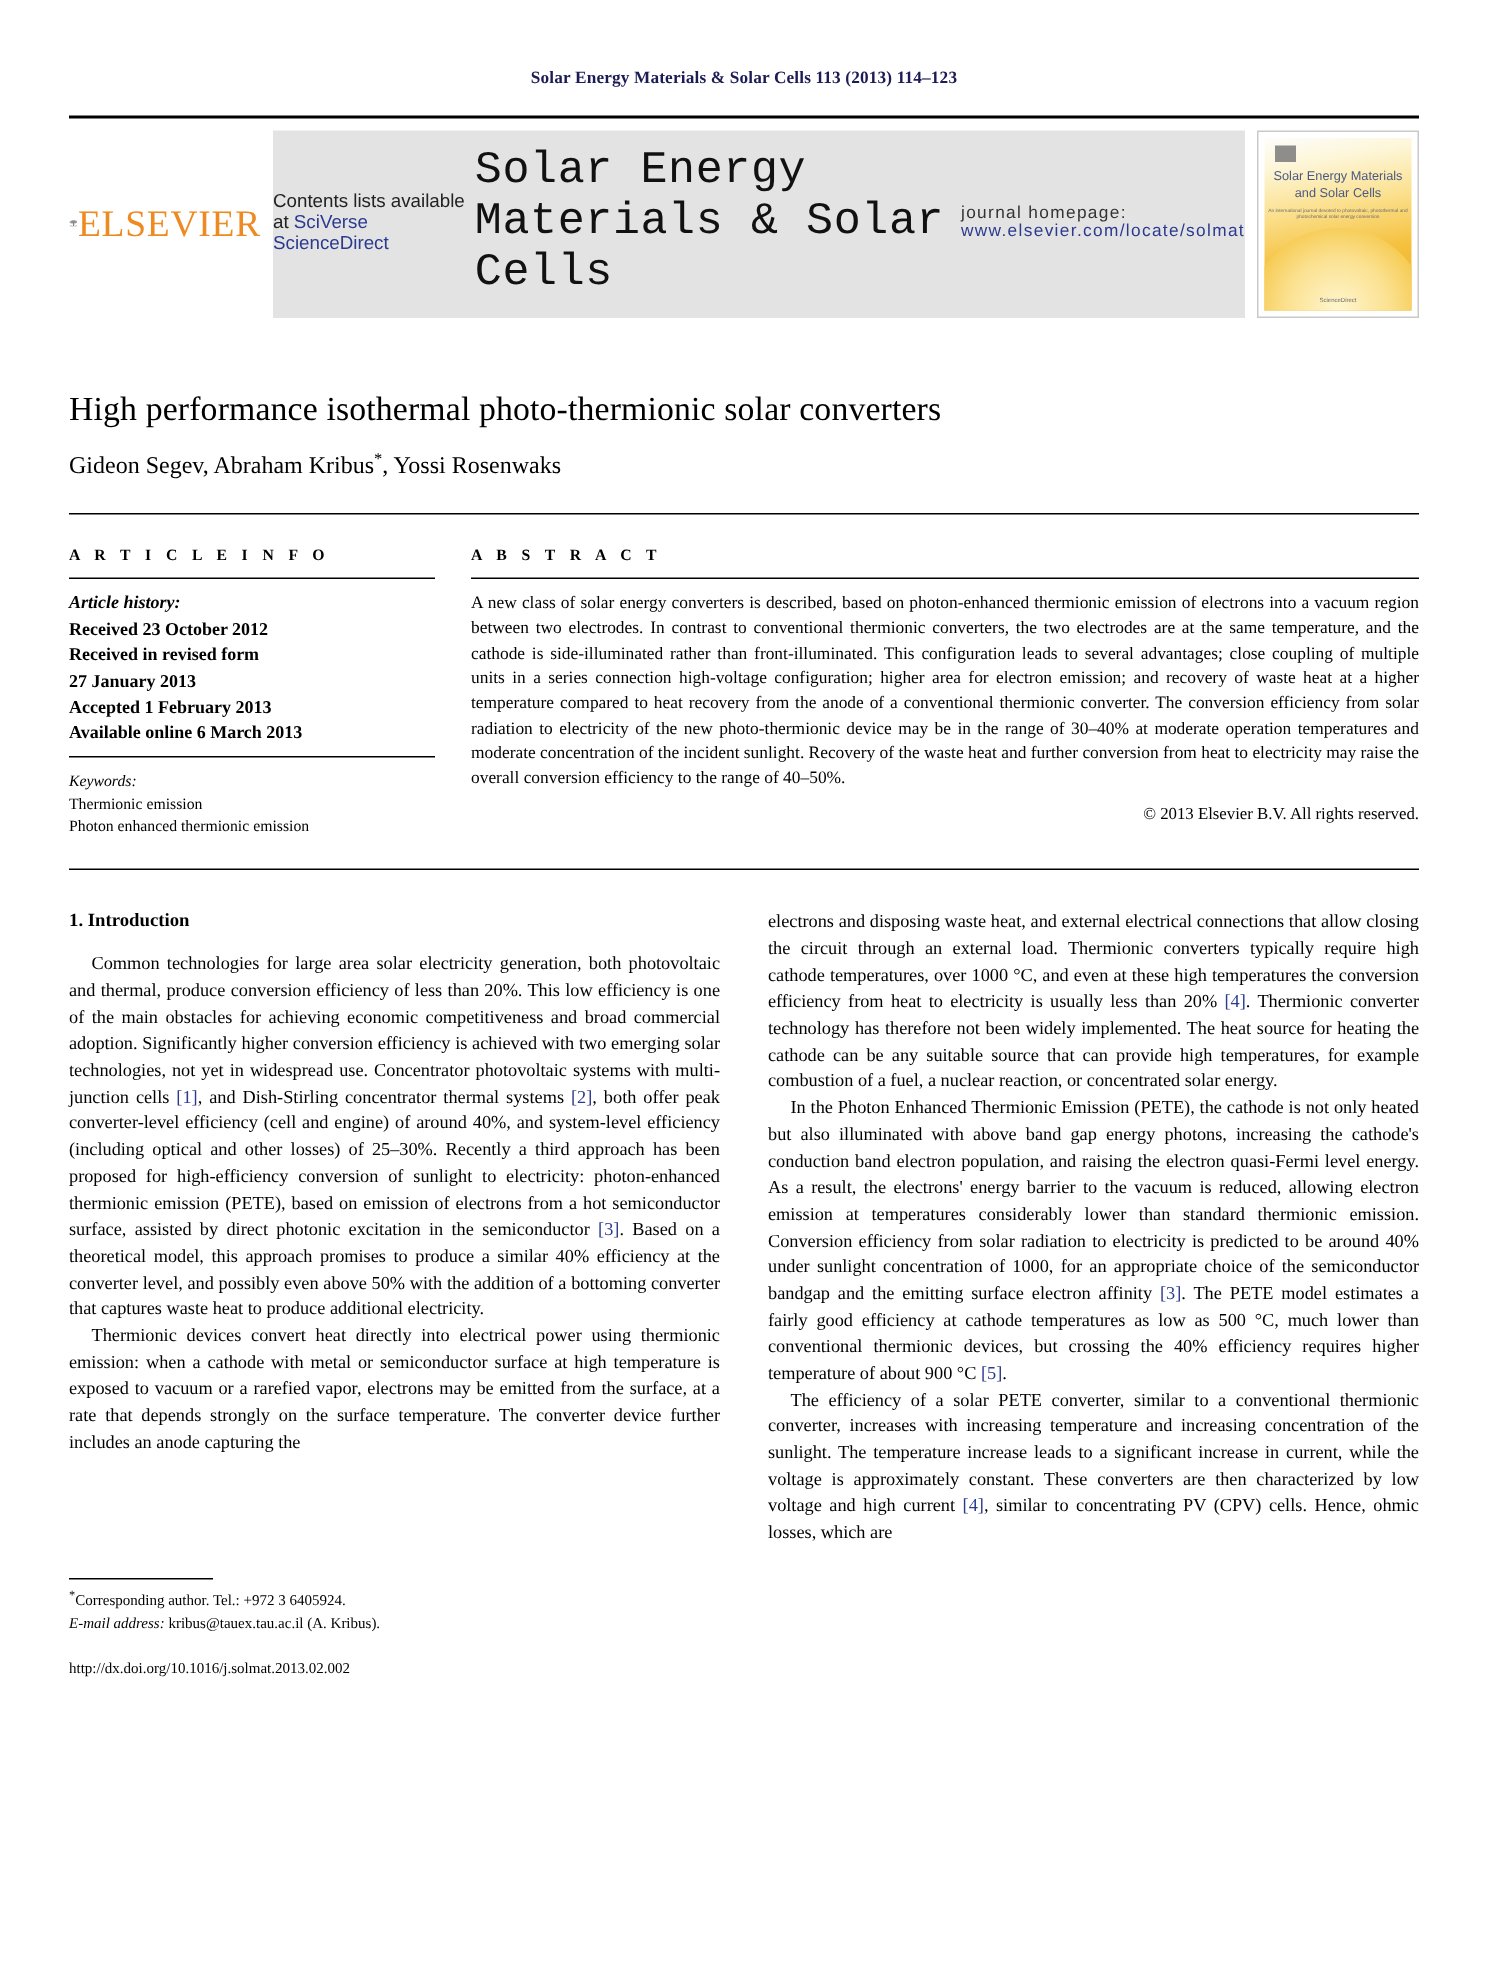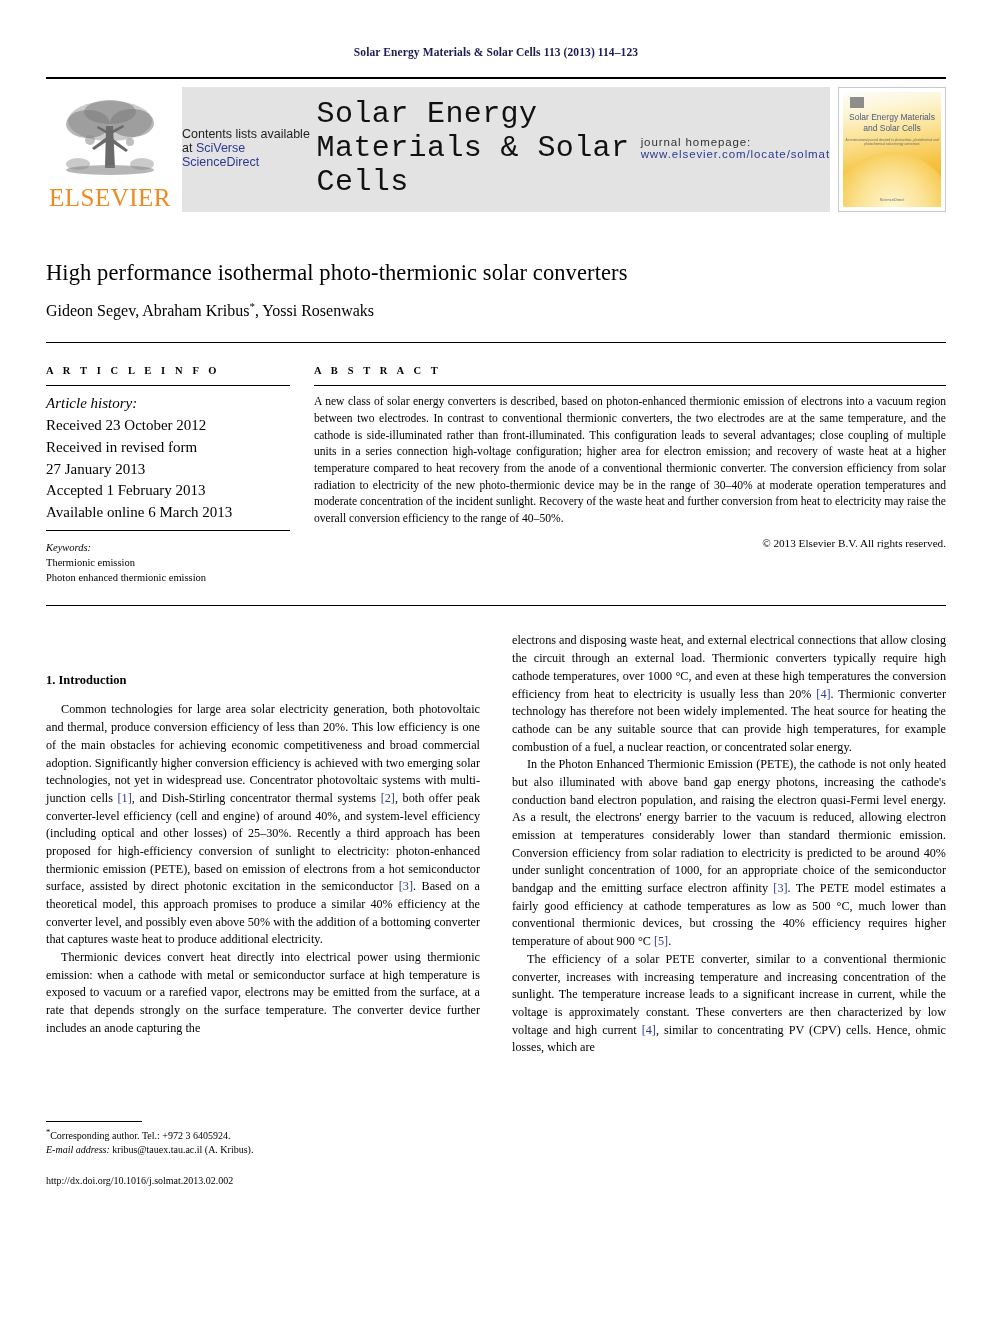--- a/index.html
+++ b/index.html
@@ -40,21 +40,20 @@
     border-top: 2px solid #000;
     padding-top: 8px;
     display: flex;
     align-items: stretch;
     height: 125px;
   }
   .elsevier-logo {
     width: 128px;
     flex: 0 0 128px;
     display: flex;
-    flex-direction: column;
     align-items: center;
     justify-content: flex-end;
     padding-bottom: 2px;
   }
   .tree-svg { display:block; }
   .elsevier-word {
     font-family: "Liberation Serif", serif;
     font-size: 25px;
     letter-spacing: .5px;
     color: #ED8B22;
@@ -207,25 +206,26 @@
     font-size: 10.5px;
     letter-spacing: 3.6px;
     color: #000;
   }
   .thin-rule {
     border-top: 1.4px solid #000;
     margin-top: 9px;
   }
   .history {
     font-family: "Liberation Serif", serif;
-    font-size: 15px;
+    font-size: 12px;
     line-height: 1.45;
     padding-top: 7px;
     padding-bottom: 6px;
     border-bottom: 1.4px solid #000;
+    font-weight: bold;
   }
   .history .hdr { font-style: italic; }
   .keywords {
     font-family: "Liberation Serif", serif;
     font-size: 10.5px;
     line-height: 1.45;
     padding-top: 9px;
   }
   .keywords .hdr { font-style: italic; }
   .abstract-body {
@@ -382,21 +382,21 @@
       <div class="thin-rule"></div>
       <div class="abstract-body">A new class of solar energy converters is described, based on photon-enhanced thermionic emission of electrons into a vacuum region between two electrodes. In contrast to conventional thermionic converters, the two electrodes are at the same temperature, and the cathode is side-illuminated rather than front-illuminated. This configuration leads to several advantages; close coupling of multiple units in a series connection high-voltage configuration; higher area for electron emission; and recovery of waste heat at a higher temperature compared to heat recovery from the anode of a conventional thermionic converter. The conversion efficiency from solar radiation to electricity of the new photo-thermionic device may be in the range of 30–40% at moderate operation temperatures and moderate concentration of the incident sunlight. Recovery of the waste heat and further conversion from heat to electricity may raise the overall conversion efficiency to the range of 40–50%.</div>
       <div class="copyright">© 2013 Elsevier B.V. All rights reserved.</div>
     </div>
   </div>
 
   <div class="body-rule"></div>
 
   <div class="body-cols">
 
-    <div class="bcol" style="padding-bottom:150px;margin-top:41px;">
+    <div class="bcol" style="padding-bottom:150px;">
       <h2 class="sec-head">1.  Introduction</h2>
       <p class="para">Common technologies for large area solar electricity generation, both photovoltaic and thermal, produce conversion efficiency of less than 20%. This low efficiency is one of the main obstacles for achieving economic competitiveness and broad commercial adoption. Significantly higher conversion efficiency is achieved with two emerging solar technologies, not yet in widespread use. Concentrator photovoltaic systems with multi-junction cells <span class="cite">[1]</span>, and Dish-Stirling concentrator thermal systems <span class="cite">[2]</span>, both offer peak converter-level efficiency (cell and engine) of around 40%, and system-level efficiency (including optical and other losses) of 25–30%. Recently a third approach has been proposed for high-efficiency conversion of sunlight to electricity: photon-enhanced thermionic emission (PETE), based on emission of electrons from a hot semiconductor surface, assisted by direct photonic excitation in the semiconductor <span class="cite">[3]</span>. Based on a theoretical model, this approach promises to produce a similar 40% efficiency at the converter level, and possibly even above 50% with the addition of a bottoming converter that captures waste heat to produce additional electricity.</p>
       <p class="para">Thermionic devices convert heat directly into electrical power using thermionic emission: when a cathode with metal or semiconductor surface at high temperature is exposed to vacuum or a rarefied vapor, electrons may be emitted from the surface, at a rate that depends strongly on the surface temperature. The converter device further includes an anode capturing the</p>
 
       <div class="footnote-zone">
         <div class="foot-rule"></div>
         <div class="foot-text">
           <sup>*</sup><span>Corresponding author. Tel.: +972 3 6405924.</span><br>
           <span class="ital">E-mail address:</span><span> kribus@tauex.tau.ac.il (A. Kribus).</span>
         </div>

